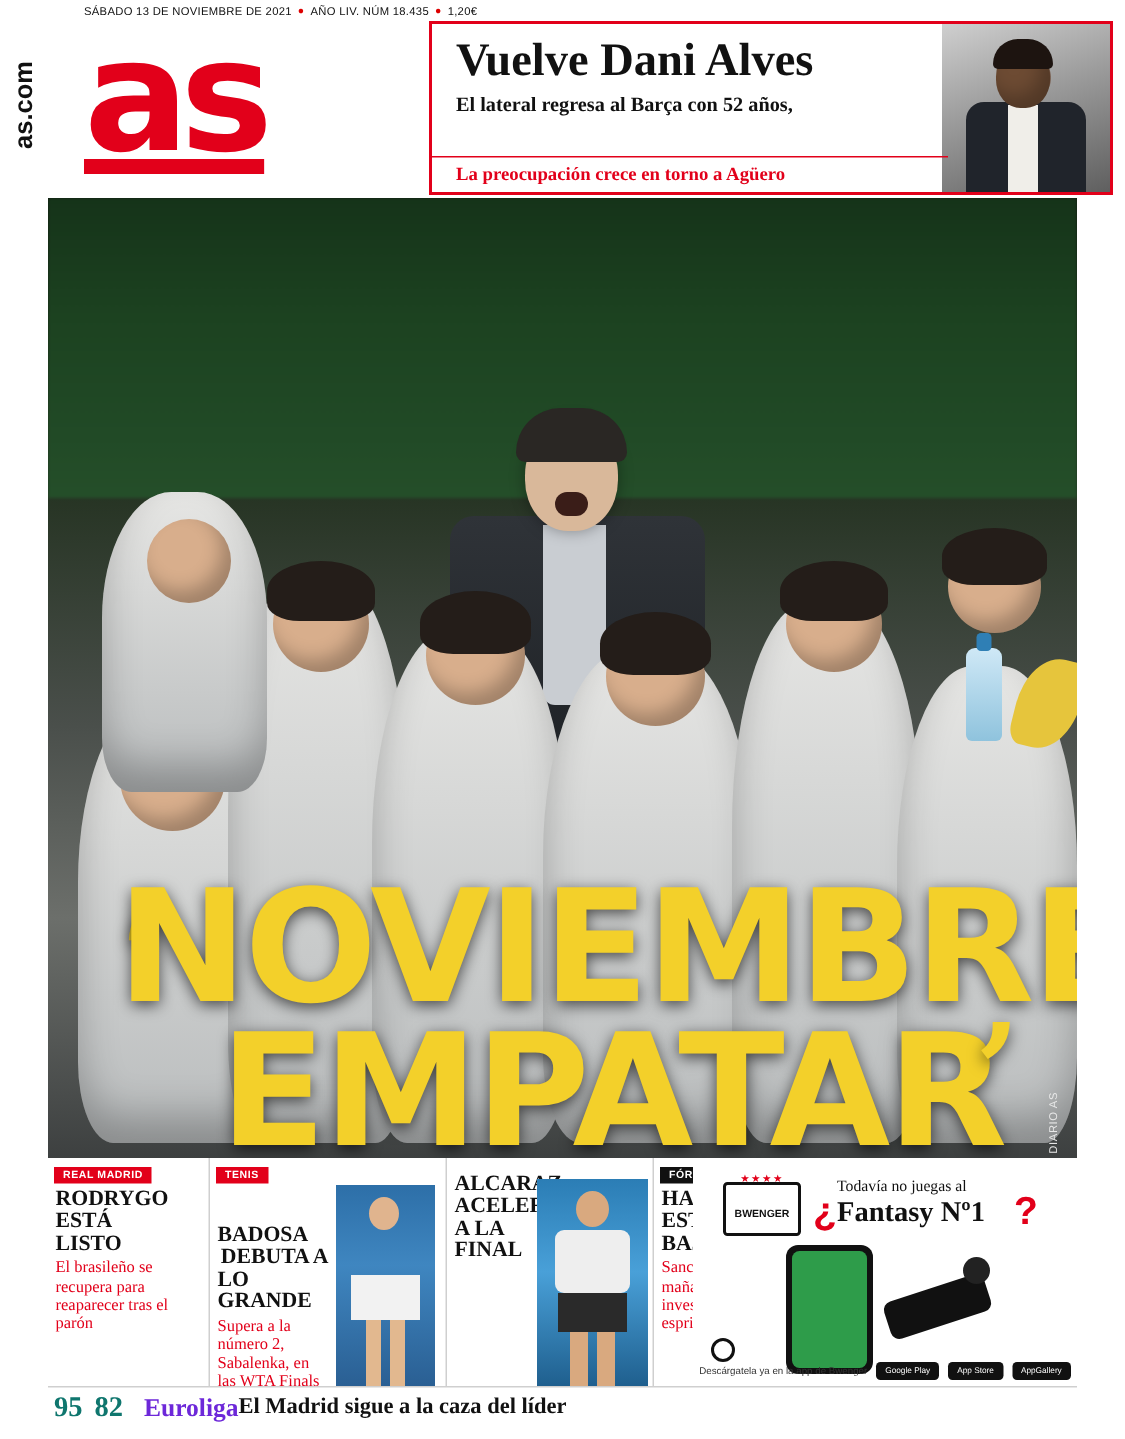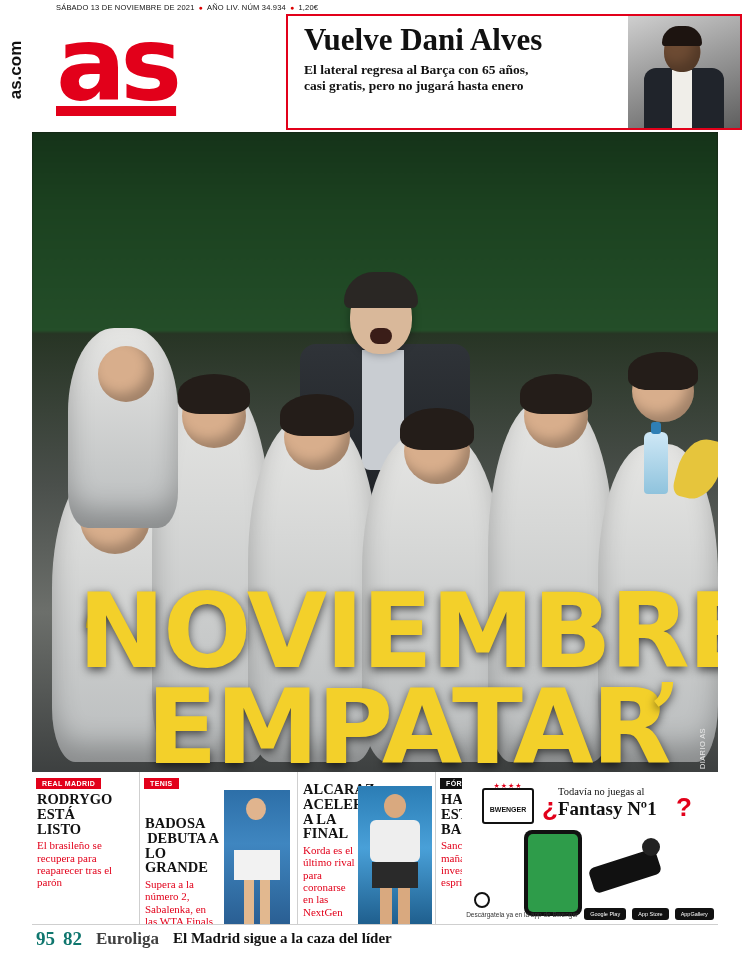--- a/index.html
+++ b/index.html
@@ -279,34 +279,34 @@
   .bottombar{
     position:absolute; left:32px; top:924px; width:686px; height:28px;
     border-top:1px solid #cfcfcf; display:flex; align-items:center;
   }
   .score{
     font-family:"Liberation Serif", serif; font-weight:bold;
     font-size:19px; color:#0f766e; padding:0 4px;
   }
   .euroliga{
     font-family:"Liberation Serif", serif; font-weight:bold;
-    font-size:17px; color:#404040; margin-left:10px;
+    font-size:17px; color:#6d28d9; margin-left:10px;
   }
   .euroliga-txt{
     font-family:"Liberation Serif", serif; font-weight:bold;
-    font-size:15px; color:#111; margin-left:14px;
+    font-size:15px; color:#111; 
   }
 </style>
 </head>
 <body>
 
 <div class="topstrip">
   <span>SÁBADO 13 DE NOVIEMBRE DE 2021</span>
   <span class="sep">●</span>
-  <span>AÑO LIV. NÚM 34.934</span>
+  <span>AÑO LIV. NÚM 18.435</span>
   <span class="sep">●</span>
   <span>1,20€</span>
 </div>
 
 <div class="vertbrand">
   <span>as.com</span>
 </div>
 
 <div class="aslogo">
   <div class="txt">as</div>
@@ -314,23 +314,23 @@
 
 <div class="promobox">
   <div class="photo">
     <div class="body"></div>
     <div class="shirt"></div>
     <div class="head"></div>
     <div class="hair"></div>
   </div>
   <div class="promo-main">
     <div class="promo-title">Vuelve Dani Alves</div>
-    <div class="promo-sub">El lateral regresa al Barça con 65 años,</div>
-    <div class="promo-sub">casi gratis, pero no jugará hasta enero</div>
-  </div>
+    <div class="promo-sub">El lateral regresa al Barça con 52 años,</div>
+  </div>
+  <div class="promo-foot">La preocupación crece en torno a Agüero</div>
 </div>
 
 <div class="mainphoto">
   <div class="pitch"></div>
 
   <div class="coach-body"></div>
   <div class="coach-shirt"></div>
   <div class="coach-head"></div>
   <div class="coach-hair"></div>
   <div class="coach-mouth"></div>
@@ -403,21 +403,20 @@
     <div class="ph-alcaraz">
       <div class="hd"></div>
         <div class="sh"></div>
         <div class="sr"></div>
         <div class="lg"></div>
         <div class="lg2"></div>
     </div>
     <div class="mod-title" style="width:62px; padding-top:10px;">ALCARAZ</div>
     <div class="mod-title" style="width:62px;">ACELERA</div>
     <div class="mod-title" style="width:62px;">A LA FINAL</div>
-    <div class="mod-body" style="width:62px;">Korda es el último rival para coronarse en las NextGen</div>
   </div>
 
   <div class="mod" style="left:404px; width:96px; border-right:none;">
     <div class="mod-tag black">FÓRMULA 1</div>
     <div class="mod-title">HAMILTON</div>
     <div class="mod-title">ESTÁ</div>
     <div class="mod-title">BAJO LUPA</div>
     <div class="mod-body">Sancionado para mañana e investigado para el esprint de hoy</div>
   </div>
 </div>

